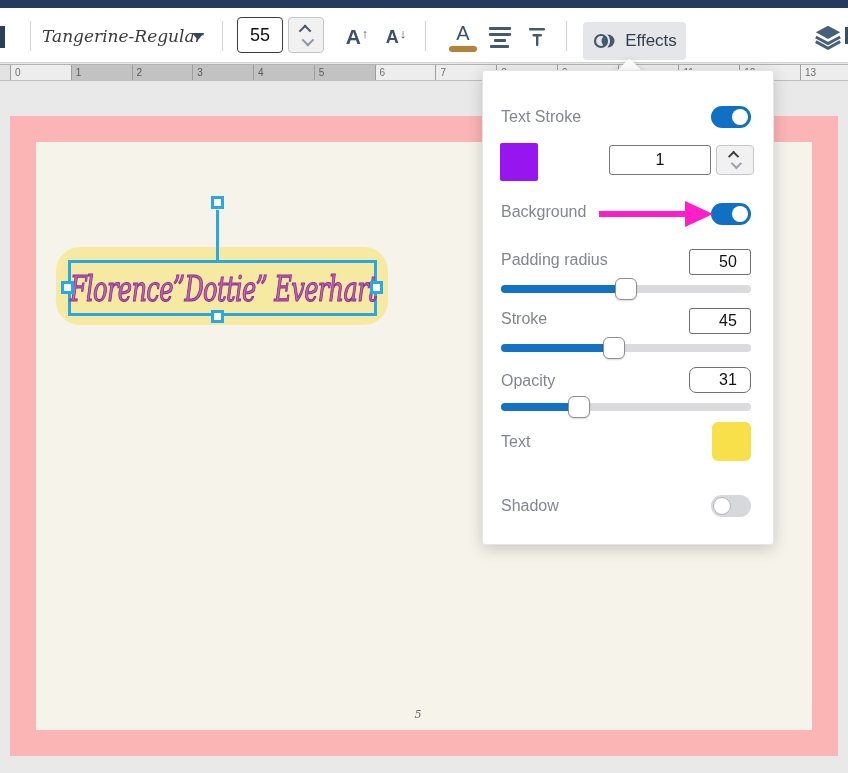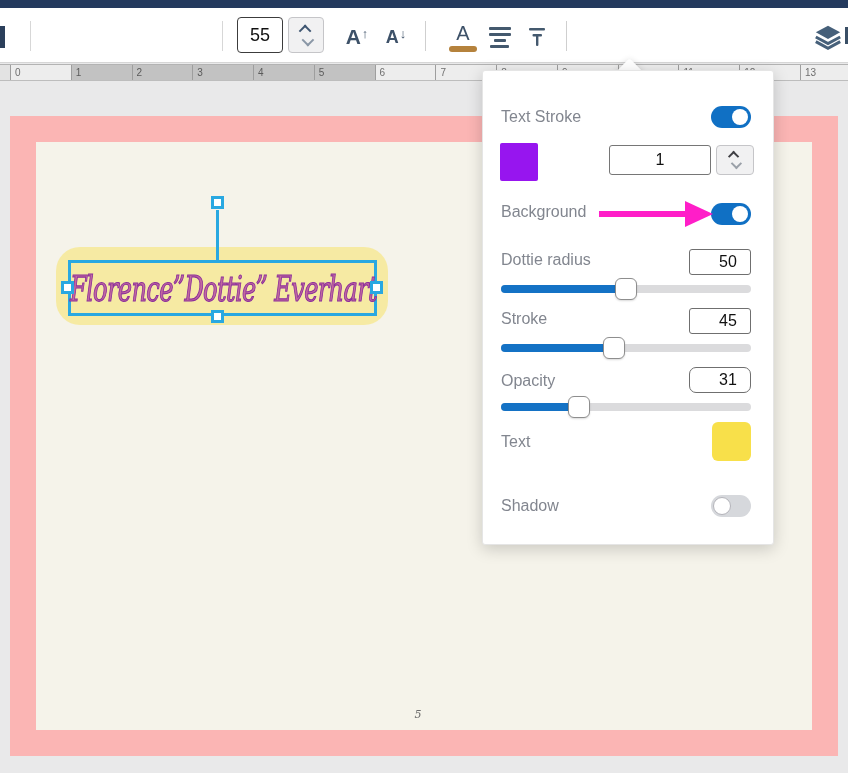--- a/index.html
+++ b/index.html
@@ -75,20 +75,24 @@
 </style>
 </head>
 <body>
 
 <div class="topbar"></div>
 
 <div class="toolbar">
   <div class="tb-fragment-left"></div>
   <div class="sep" style="left:30px"></div>
 
+  <div class="font-select">
+    <span class="font-name">Tangerine-Regular</span>
+    <span class="dd-caret"></span>
+  </div>
 
   <div class="sep" style="left:222px"></div>
 
   <input class="size-input" value="55" style="">
   <div class="stepper tb">
     <span class="chev up"></span>
     <span class="chev down"></span>
   </div>
 
   <div class="tb-btn" style="left:341px;width:32px">
@@ -117,20 +121,28 @@
   <div class="tb-btn vtop-icon">
     <svg width="20" height="22" viewBox="0 0 20 22">
       <rect x="2" y="2" width="16" height="2.4" rx="1" fill="#44596E"></rect>
       <rect x="9" y="8" width="2.4" height="12" rx="1" fill="#44596E"></rect>
       <rect x="5.5" y="8" width="9.5" height="2.4" rx="1" fill="#44596E"></rect>
     </svg>
   </div>
 
   <div class="sep" style="left:566px;background:#cfcfcf"></div>
 
+  <div class="effects-btn">
+    <svg width="25" height="20" viewBox="0 0 25 20">
+      <circle cx="16" cy="10" r="6.5" fill="#44596E"></circle>
+      <circle cx="9" cy="10" r="7.8" fill="none" stroke="#E4E6EA" stroke-width="2.6"></circle>
+      <circle cx="9" cy="10" r="6" fill="none" stroke="#44596E" stroke-width="2.2"></circle>
+    </svg>
+    <span class="effects-label">Effects</span>
+  </div>
 
   <div class="layers-btn">
     <svg width="30" height="28" viewBox="0 0 32 28">
       <path d="M16 2 L29 9 L16 16 L3 9 Z" fill="#46607A"></path>
       <path d="M3 14 L16 21 L29 14" fill="none" stroke="#46607A" stroke-width="3.2"></path>
       <path d="M3 19 L16 26 L29 19" fill="none" stroke="#46607A" stroke-width="3.2"></path>
     </svg>
   </div>
   <div class="tb-fragment-right"></div>
 </div>
@@ -193,21 +205,21 @@
 
   <div class="p-label" style="top:132px">Background</div>
   <svg class="bg-arrow" id="bg-arrow" width="118" height="30" viewBox="0 0 118 30">
     <line x1="2" y1="15" x2="90" y2="15" stroke="#FF1EC8" stroke-width="6"></line>
     <polygon points="88,2 116,15 88,28" fill="#FF1EC8"></polygon>
   </svg>
   <div class="toggle on" style="top:132px">
       <div class="knob"></div>
     </div>
 
-  <div class="p-label" style="top:180px">Dottie radius</div>
+  <div class="p-label" style="top:180px">Padding radius</div>
   <input class="val-box" style="top: 178px;" value="50">
   <div class="slider" style="top:214px">
     <div class="sl-fill" style="width: 50%;"></div>
     <div class="sl-handle" style="left: calc(50% - 11px);"></div>
   </div>
 
   <div class="p-label" style="top:239px">Stroke</div>
   <input class="val-box" style="top: 237px;" value="45">
   <div class="slider" style="top:273px">
     <div class="sl-fill" style="width: 45%;"></div>

